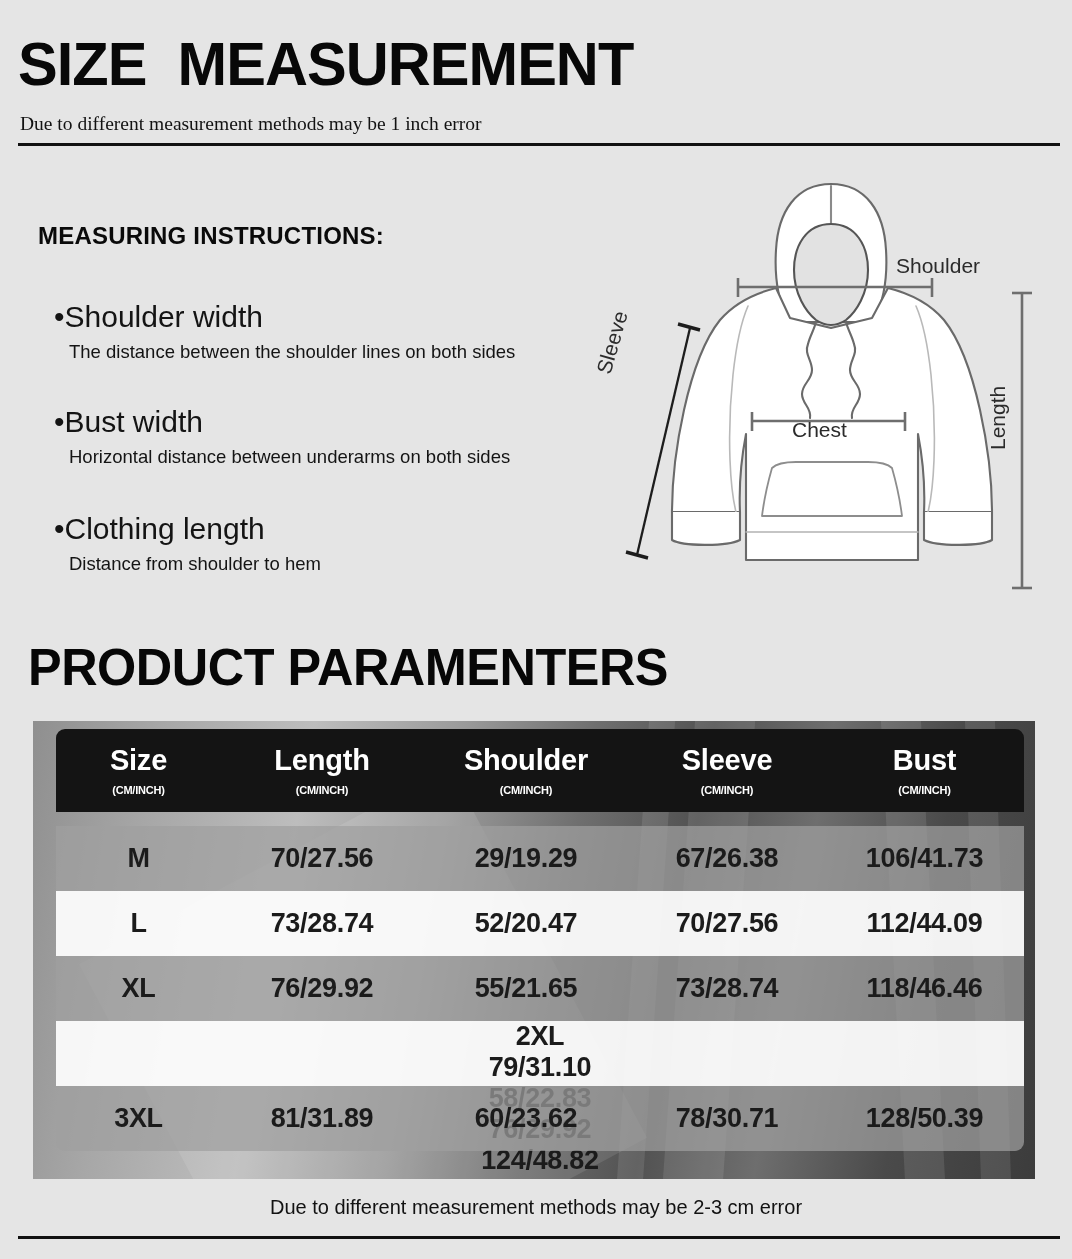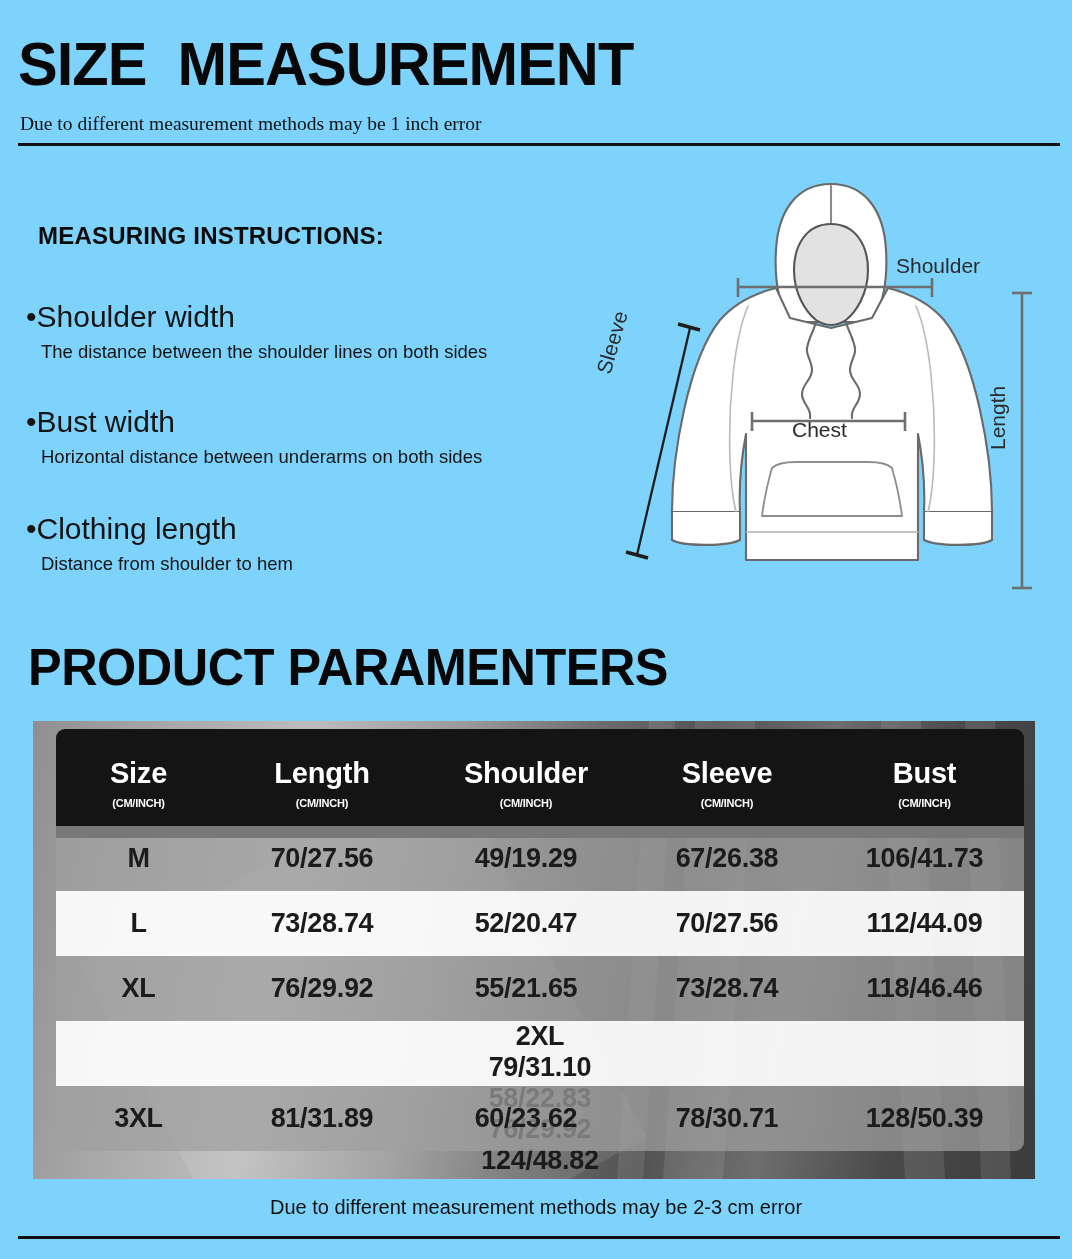--- a/index.html
+++ b/index.html
@@ -9,21 +9,21 @@
     height: 1259px;
     background: #ffffff;
     font-family: "Liberation Sans", sans-serif;
     overflow: hidden;
   }
 
   .page {
     position: relative;
     width: 1072px;
     height: 1259px;
-    background: #7dd3fc;
+    background: #e5e5e5;
   }
 
   
   .hdr-title {
     position: absolute;
     left: 18px;
     top: 33px;
     font-family: "Liberation Sans Narrow", "Liberation Sans", sans-serif;
     font-size: 62px;
     font-weight: 700;
@@ -57,21 +57,21 @@
     position: absolute;
     left: 18px;
     top: 222px;
     font-size: 24px;
     font-weight: 700;
     color: #0a0a0a;
     letter-spacing: 0.2px;
     white-space: nowrap;
     margin-left: 20px;
   }
-  .instr-item { position: absolute; left: 26px; }
+  .instr-item { position: absolute; left: 54px; }
   .instr-item .bullet-line {
     font-size: 30px;
     font-weight: 400;
     color: #141414;
     white-space: nowrap;
     line-height: 1.15;
   }
   .instr-item .desc {
     font-size: 18.5px;
     color: #141414;
@@ -157,21 +157,21 @@
     left: 56px;
     top: 729px;
     width: 968px;
     height: 441px;
   }
 
   .thead {
     position: absolute;
     left: 0; top: 0;
     width: 968px;
-    height: 109px;
+    height: 83px;
     background: #141414;
     border-radius: 9px 9px 0 0;
     display: flex;
     align-items: center;
   }
   .th {
     text-align: center;
     color: #ffffff;
     font-family: "Liberation Sans Narrow", "Liberation Sans", sans-serif;
   }
@@ -376,21 +376,21 @@
       </div>
       <div class="th c4">
         <div class="th-name">Bust</div>
         <div class="th-unit">(CM/INCH)</div>
       </div>
     </div>
 
     <div class="trow shade" style="top:97px;">
       <div class="td c0">M</div>
       <div class="td c1">70/27.56</div>
-      <div class="td c2">49/19.29</div>
+      <div class="td c2">29/19.29</div>
       <div class="td c3">67/26.38</div>
       <div class="td c4">106/41.73</div>
     </div>
 
     <div class="trow light" style="top:162px;">
       <div class="td c0">L</div>
       <div class="td c1">73/28.74</div>
       <div class="td c2">52/20.47</div>
       <div class="td c3">70/27.56</div>
       <div class="td c4">112/44.09</div>

